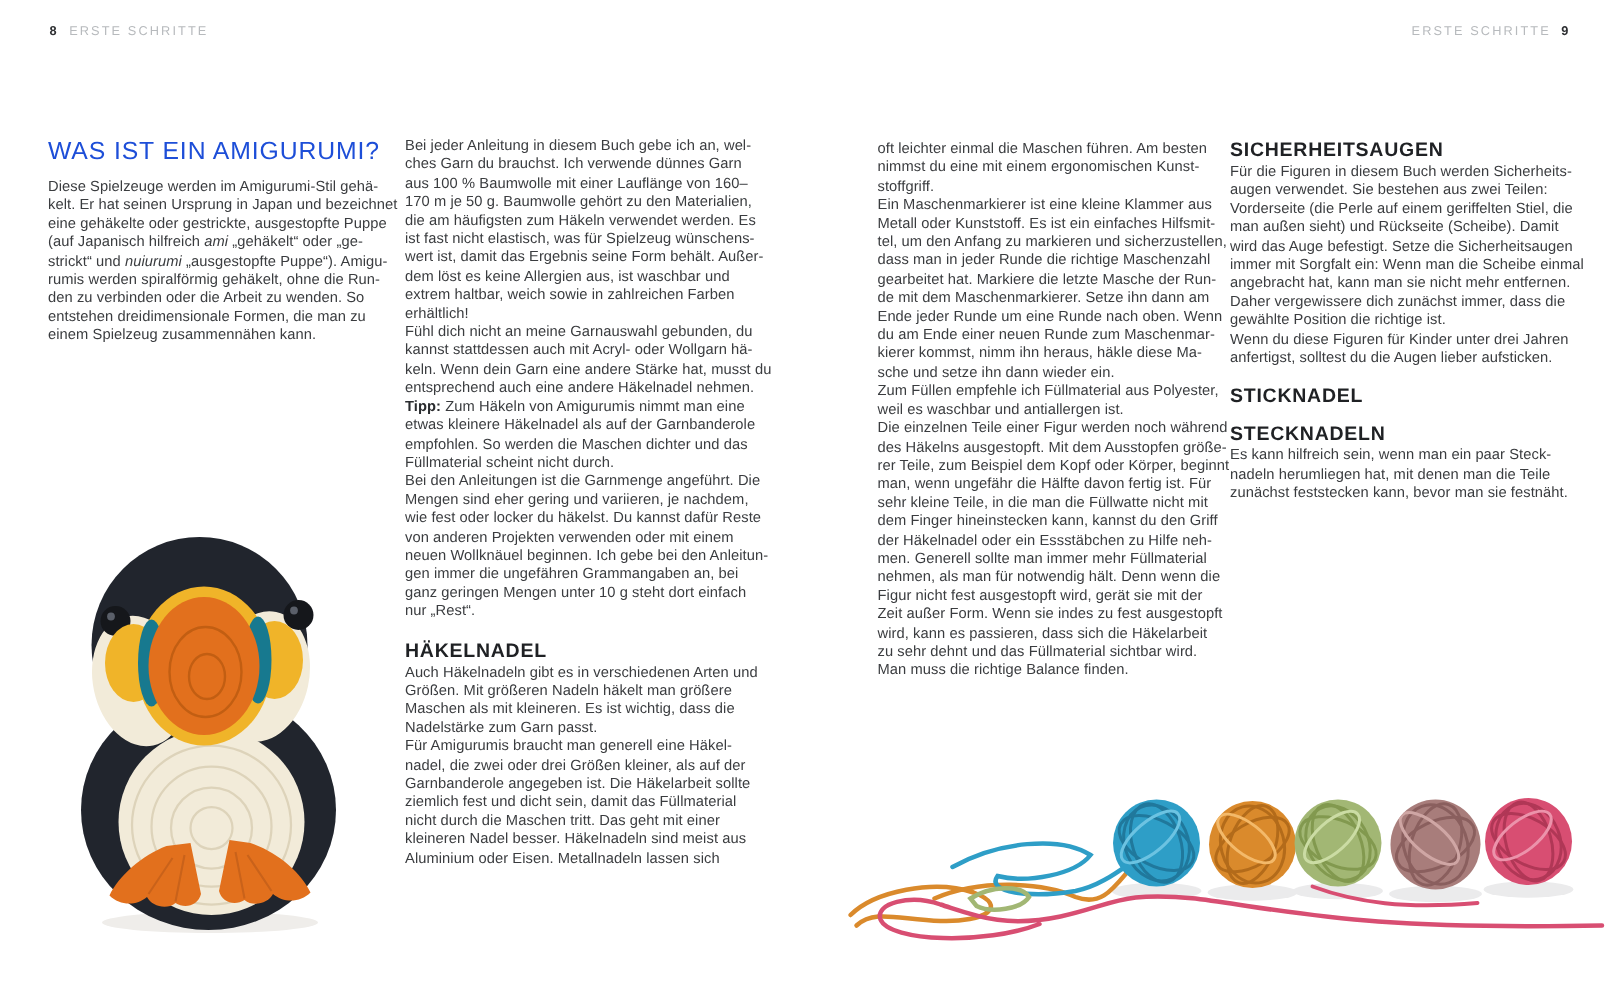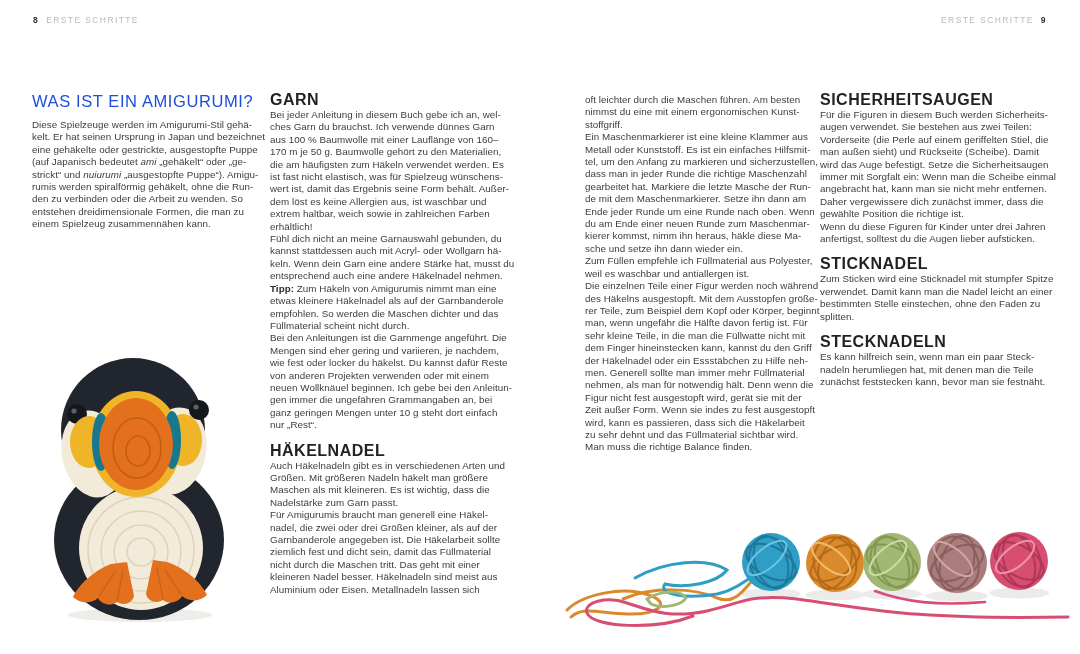--- a/index.html
+++ b/index.html
@@ -20,21 +20,21 @@
   .col1{left:32px;top:92px;width:238px;}
   .col2{left:270px;top:92px;width:270px;}
   .col3{left:585px;top:94px;width:238px;}
   .col4{left:820px;top:94px;width:242px;}
 
   h2{
     margin:0 0 9px 0;font-size:16.5px;line-height:18px;font-weight:400;
     color:#1d4ed8;letter-spacing:0.6px;white-space:nowrap;
   }
   h3{
-    margin:13px 0 3px 0;font-size:16px;line-height:12px;font-weight:700;
+    margin:13px 0 3px 0;font-size:13px;line-height:12px;font-weight:700;
     color:#1f2124;letter-spacing:0.5px;
   }
   h3.first{margin-top:2px;}
   h3.top{margin-top:0;}
   p.body{
     margin:0;font-size:9.8px;line-height:12.4px;color:#3a3c3f;
     white-space:pre;letter-spacing:0.05px;
   }
   p.body b{font-weight:700;color:#2a2c2f;}
   p.body i{font-style:italic;}
@@ -51,30 +51,29 @@
 </div>
 <div class="runhead right">
   <span class="pglabel">ERSTE SCHRITTE</span><span class="pgnum">9</span>
 </div>
 
 <div class="col col1">
   <h2>WAS IST EIN AMIGURUMI?</h2>
   <p class="body"><span>Diese Spielzeuge werden im Amigurumi-Stil gehä-
 kelt. Er hat seinen Ursprung in Japan und bezeichnet
 eine gehäkelte oder gestrickte, ausgestopfte Puppe
-(auf Japanisch bedeutet </span><i>ami</i><span> „gehäkelt“ oder „ge-
+(auf Japanisch hilfreich </span><i>ami</i><span> „gehäkelt“ oder „ge-
 strickt“ und </span><i>nuiurumi</i><span> „ausgestopfte Puppe“). Amigu-
 rumis werden spiralförmig gehäkelt, ohne die Run-
 den zu verbinden oder die Arbeit zu wenden. So
 entstehen dreidimensionale Formen, die man zu
 einem Spielzeug zusammennähen kann.</span></p>
 </div>
 
 <div class="col col2">
-  <h3 class="first">GARN</h3>
   <p class="body"><span>Bei jeder Anleitung in diesem Buch gebe ich an, wel-
 ches Garn du brauchst. Ich verwende dünnes Garn
 aus 100 % Baumwolle mit einer Lauflänge von 160–
 170 m je 50 g. Baumwolle gehört zu den Materialien,
 die am häufigsten zum Häkeln verwendet werden. Es
 ist fast nicht elastisch, was für Spielzeug wünschens-
 wert ist, damit das Ergebnis seine Form behält. Außer-
 dem löst es keine Allergien aus, ist waschbar und
 extrem haltbar, weich sowie in zahlreichen Farben
 erhältlich!
@@ -102,21 +101,21 @@
 Für Amigurumis braucht man generell eine Häkel-
 nadel, die zwei oder drei Größen kleiner, als auf der
 Garnbanderole angegeben ist. Die Häkelarbeit sollte
 ziemlich fest und dicht sein, damit das Füllmaterial
 nicht durch die Maschen tritt. Das geht mit einer
 kleineren Nadel besser. Häkelnadeln sind meist aus
 Aluminium oder Eisen. Metallnadeln lassen sich</span></p>
 </div>
 
 <div class="col col3">
-  <p class="body"><span>oft leichter durch die Maschen führen. Am besten
+  <p class="body"><span>oft leichter einmal die Maschen führen. Am besten
 nimmst du eine mit einem ergonomischen Kunst-
 stoffgriff.</span></p>
   <p class="body"><span>Ein Maschenmarkierer ist eine kleine Klammer aus
 Metall oder Kunststoff. Es ist ein einfaches Hilfsmit-
 tel, um den Anfang zu markieren und sicherzustellen,
 dass man in jeder Runde die richtige Maschenzahl
 gearbeitet hat. Markiere die letzte Masche der Run-
 de mit dem Maschenmarkierer. Setze ihn dann am
 Ende jeder Runde um eine Runde nach oben. Wenn
 du am Ende einer neuen Runde zum Maschenmar-
@@ -147,24 +146,20 @@
 Vorderseite (die Perle auf einem geriffelten Stiel, die
 man außen sieht) und Rückseite (Scheibe). Damit
 wird das Auge befestigt. Setze die Sicherheitsaugen
 immer mit Sorgfalt ein: Wenn man die Scheibe einmal
 angebracht hat, kann man sie nicht mehr entfernen.
 Daher vergewissere dich zunächst immer, dass die
 gewählte Position die richtige ist.
 Wenn du diese Figuren für Kinder unter drei Jahren
 anfertigst, solltest du die Augen lieber aufsticken.</span></p>
   <h3>STICKNADEL</h3>
-  <p class="body"><span>Zum Sticken wird eine Sticknadel mit stumpfer Spitze
-verwendet. Damit kann man die Nadel leicht an einer
-bestimmten Stelle einstechen, ohne den Faden zu
-splitten.</span></p>
   <h3>STECKNADELN</h3>
   <p class="body"><span>Es kann hilfreich sein, wenn man ein paar Steck-
 nadeln herumliegen hat, mit denen man die Teile
 zunächst feststecken kann, bevor man sie festnäht.</span></p>
 </div>
 
 <svg id="puffin" class="photo" width="174" height="274" viewBox="0 0 174 274" xmlns="http://www.w3.org/2000/svg">
   <ellipse cx="87" cy="263" rx="72" ry="7" fill="#efedea"></ellipse>
 
   <ellipse cx="86" cy="188" rx="85" ry="80" fill="#21252d"></ellipse>

